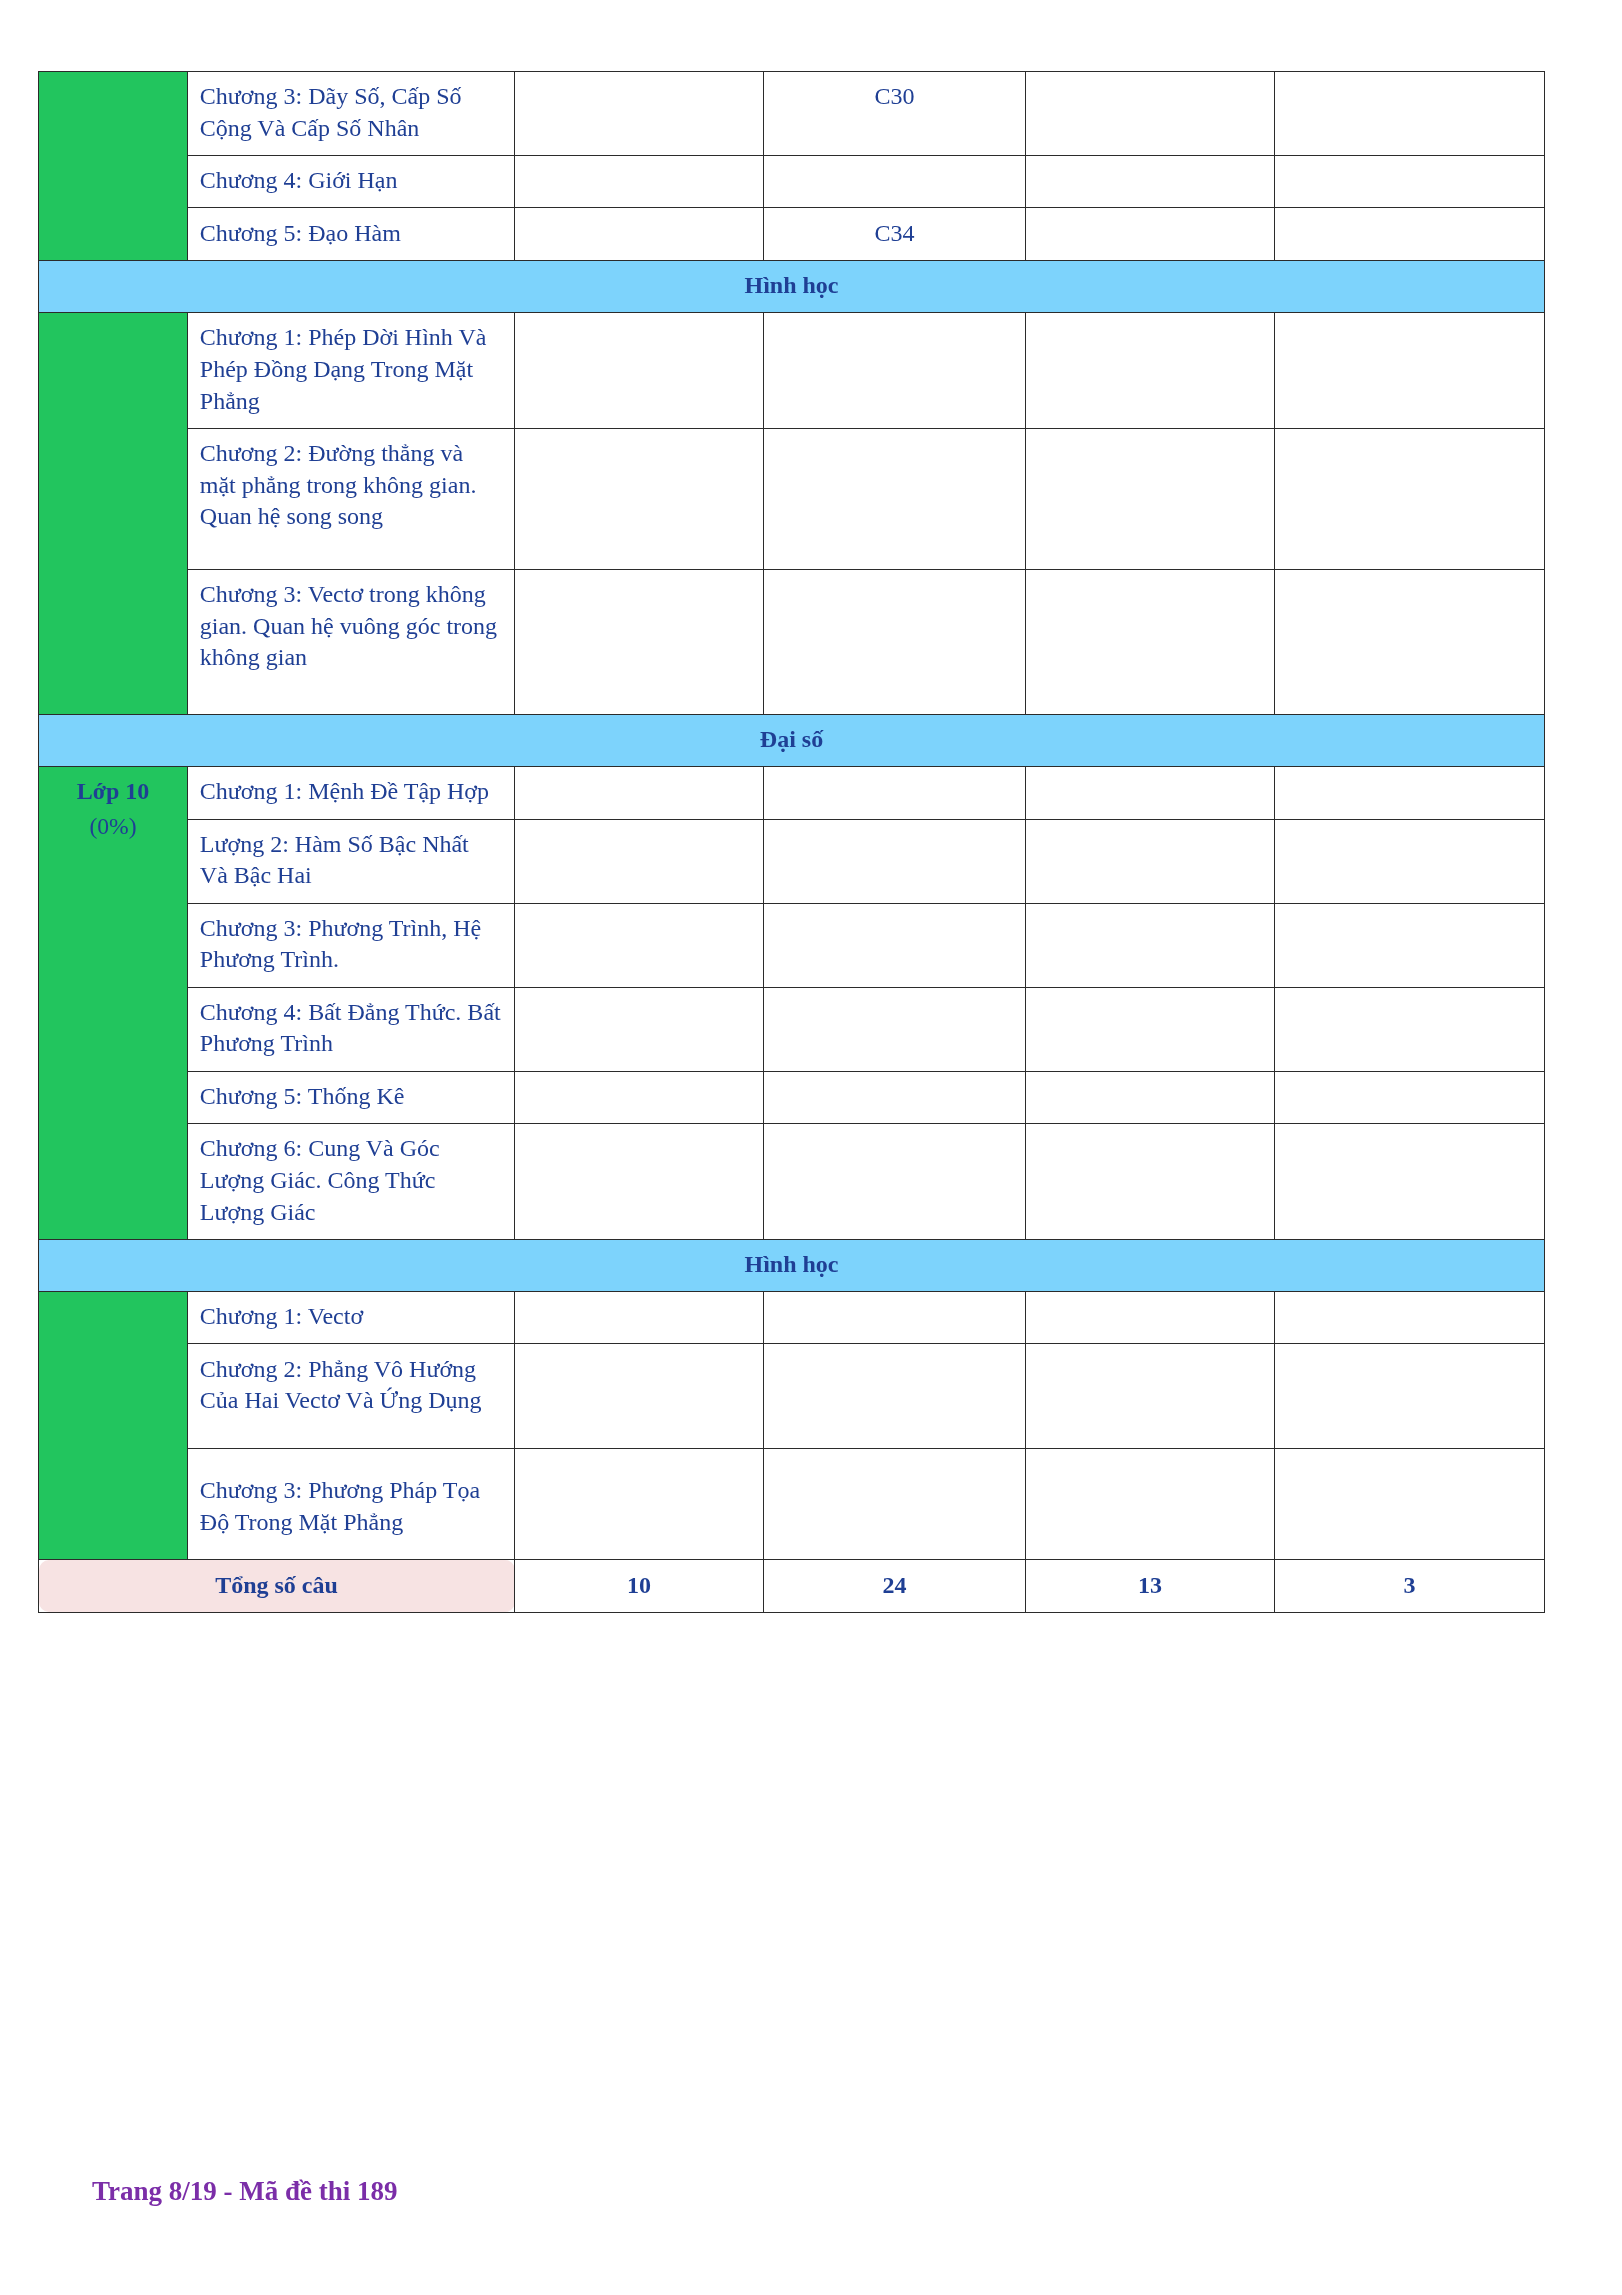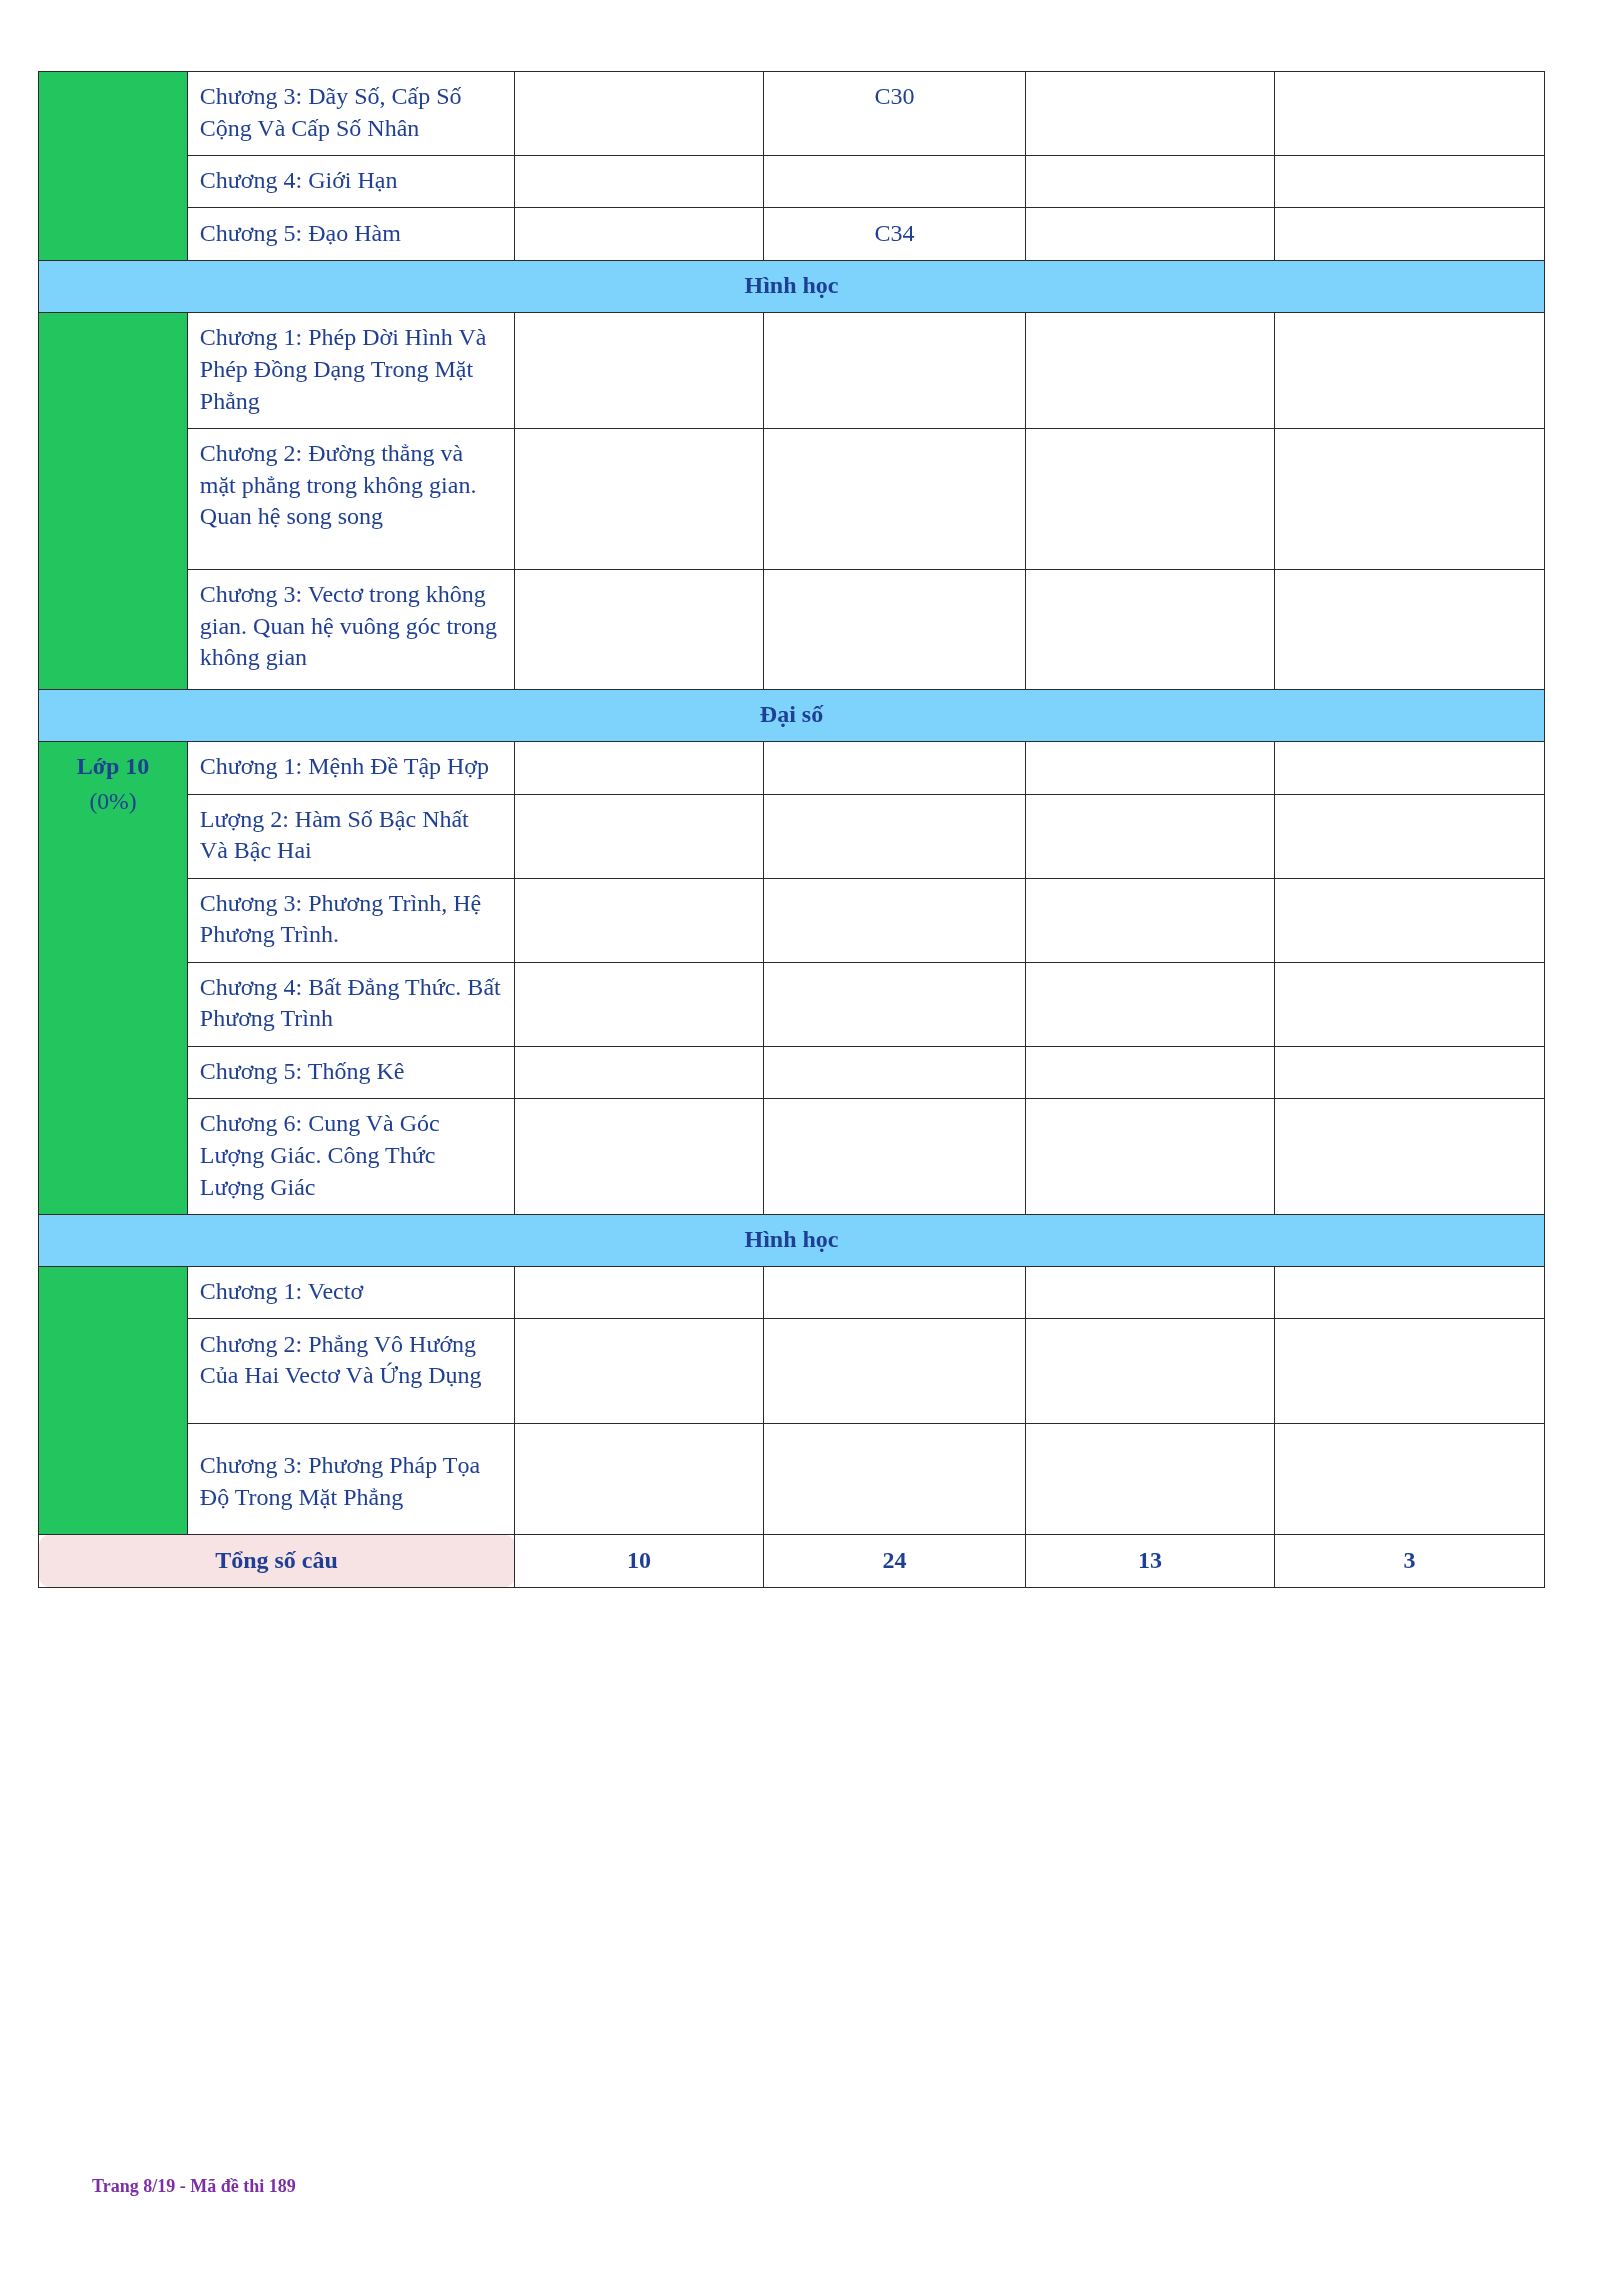--- a/index.html
+++ b/index.html
@@ -97,21 +97,21 @@
     color: #000000;
     font-size: 26px;
   }
   td.chapter-cell {
     color: #1f3f94;
   }
   .footer {
     position: absolute;
     left: 92px;
     top: 2176px;
-    font-size: 18px;
+    font-size: 27px;
     color: #7b2ea8;
     font-family: "Liberation Serif", serif;
     white-space: nowrap;
   }
   .footer .bold { font-weight: bold; }
 </style>
 </head>
 <body>
 
 <div class="page">
@@ -164,21 +164,21 @@
           <td class="mark-cell"></td>
         </tr>
         <tr>
           <td class="chapter-cell" style="height:141px">Chương 2: Đường thẳng và mặt phẳng trong không gian. Quan hệ song song</td>
           <td class="mark-cell"></td>
           <td class="mark-cell"></td>
           <td class="mark-cell"></td>
           <td class="mark-cell"></td>
         </tr>
         <tr>
-          <td class="chapter-cell" style="height:120px">Chương 3: Vectơ trong không gian. Quan hệ vuông góc trong không gian</td>
+          <td class="chapter-cell" style="height:145px">Chương 3: Vectơ trong không gian. Quan hệ vuông góc trong không gian</td>
           <td class="mark-cell"></td>
           <td class="mark-cell"></td>
           <td class="mark-cell"></td>
           <td class="mark-cell"></td>
         </tr>
 
         <tr>
           <td class="section-head" colspan="6">Đại số</td>
         </tr>
 

